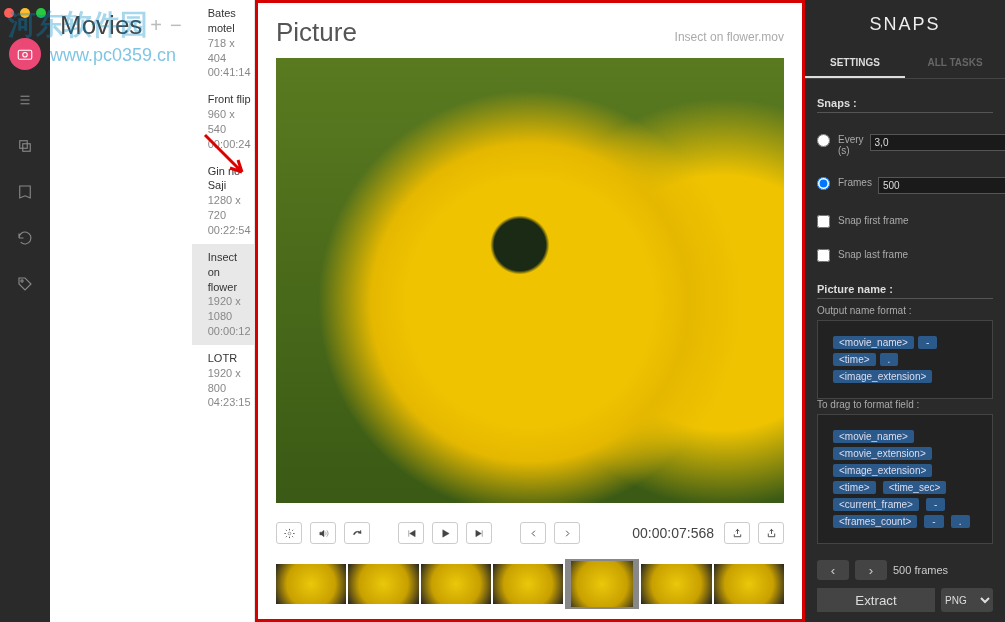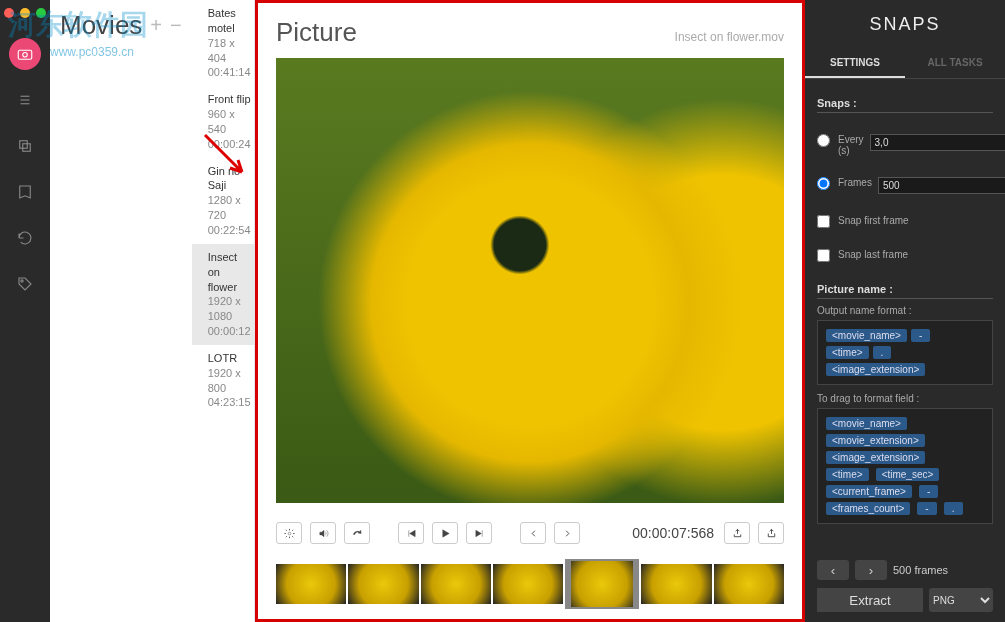--- a/index.html
+++ b/index.html
@@ -58,32 +58,32 @@
 .snaps h2 { text-align:center; font-size:18px; font-weight:400; letter-spacing:2px; padding:14px 0; color:#eee;}
 .tabs { display:flex; border-bottom:1px solid #444;}
 .tab { flex:1; text-align:center; padding:8px 0; font-size:10px; font-weight:600; color:#666; cursor:pointer;}
 .tab.active { color:#ddd; border-bottom:2px solid #ddd;}
 .sbody { padding:10px 12px; flex:1; overflow-y:auto;}
 .sh { color:#ddd; font-weight:600; margin:8px 0 6px; border-bottom:1px solid #555; padding-bottom:3px;}
 .srow { display:flex; align-items:flex-start; gap:6px; margin:21px 0;}
 .srow input[type=radio],.srow input[type=checkbox]{margin-right:2px}
 .numf { flex:1; background:#1a1a1a; border:1px solid #555; color:#ddd; padding:2px 4px; font-size:10px;}
 .flab{color:#aaa;font-size:10px}
-.tokbox { background:#222; border:1px solid #444; padding:6px; min-height:60px; margin:4px 0 8px;}
+.tokbox { background:#222; border:1px solid #444; padding:13px; min-height:60px; margin:4px 0 0;}
 .tok { display:inline-block; background:#2b5a8a; color:#dde; padding:1px 6px; margin:2px; font-size:10px; border-radius:2px; cursor:pointer;}
 .tok.sm{padding:1px 8px}
 .sfoot { padding:10px 12px;}
 .navbtns{display:flex;gap:6px;align-items:center;margin-bottom:8px}
 .nbtn{width:32px;height:20px;background:#444;border:none;color:#ccc;border-radius:3px;cursor:pointer;display:flex;align-items:center;justify-content:center}
 .extrow{display:flex;gap:6px}
 .extract{flex:1;height:24px;background:#444;border:none;color:#ddd;border-radius:0;cursor:pointer}
-.fmtsel{width:64px;height:24px;background:#444;border:none;color:#ddd;border-radius:3px;font-size:10px}
+.fmtsel{width:52px;height:24px;background:#444;border:none;color:#ddd;border-radius:3px;font-size:10px}
 
 .watermark{position:absolute;left:8px;top:6px;font-size:28px;font-weight:700;color:rgba(0,140,200,.35);pointer-events:none;z-index:99}
-.wm2{position:absolute;left:50px;top:45px;font-size:12px;color:rgba(0,140,200,.5);z-index:99;pointer-events:none}
+.wm2{position:absolute;left:50px;top:45px;font-size:18px;color:rgba(0,140,200,.5);z-index:99;pointer-events:none}
 .arrow{position:absolute;left:200px;top:130px;width:50px;height:50px;z-index:99;pointer-events:none}
 </style>
 </head>
 <body>
 
 <div class="watermark">河东软件园</div>
 <div class="wm2">www.pc0359.cn</div>
 <svg class="arrow">
     <path d="M5 5 L42 42 M42 42 L30 38 M42 42 L38 30" stroke="#d00" stroke-width="3" fill="none"></path>
   </svg>

